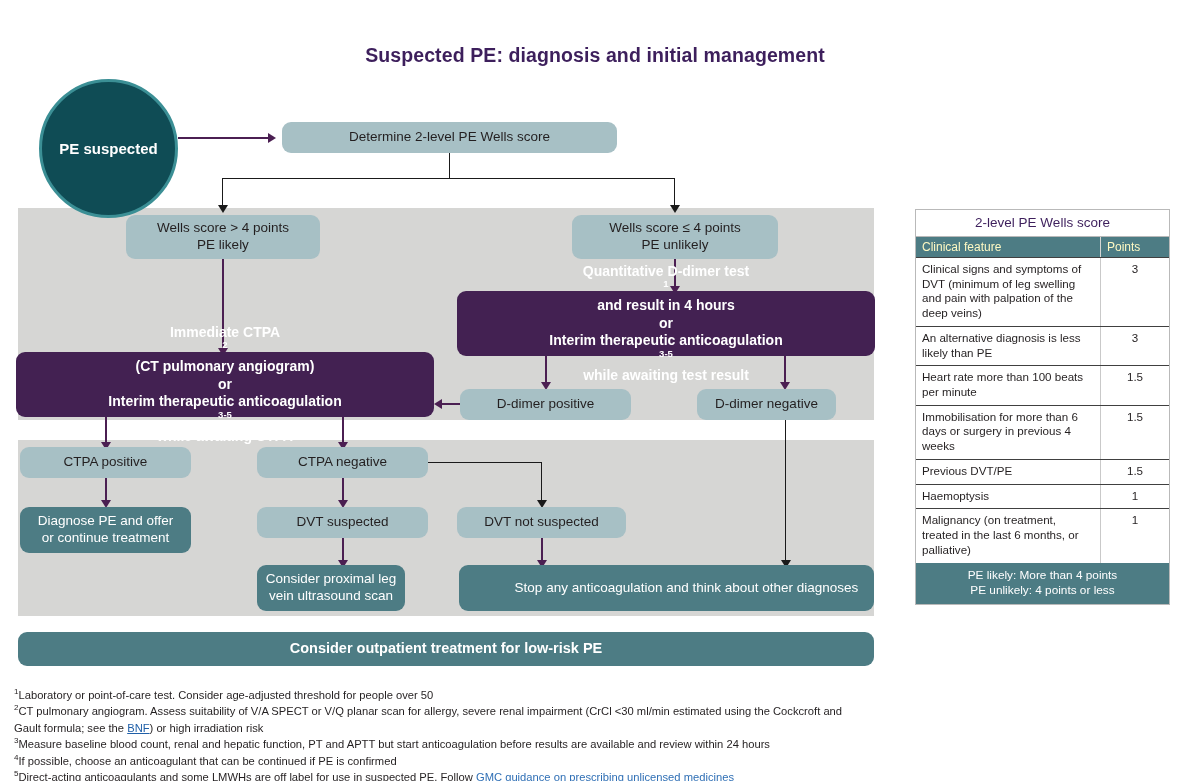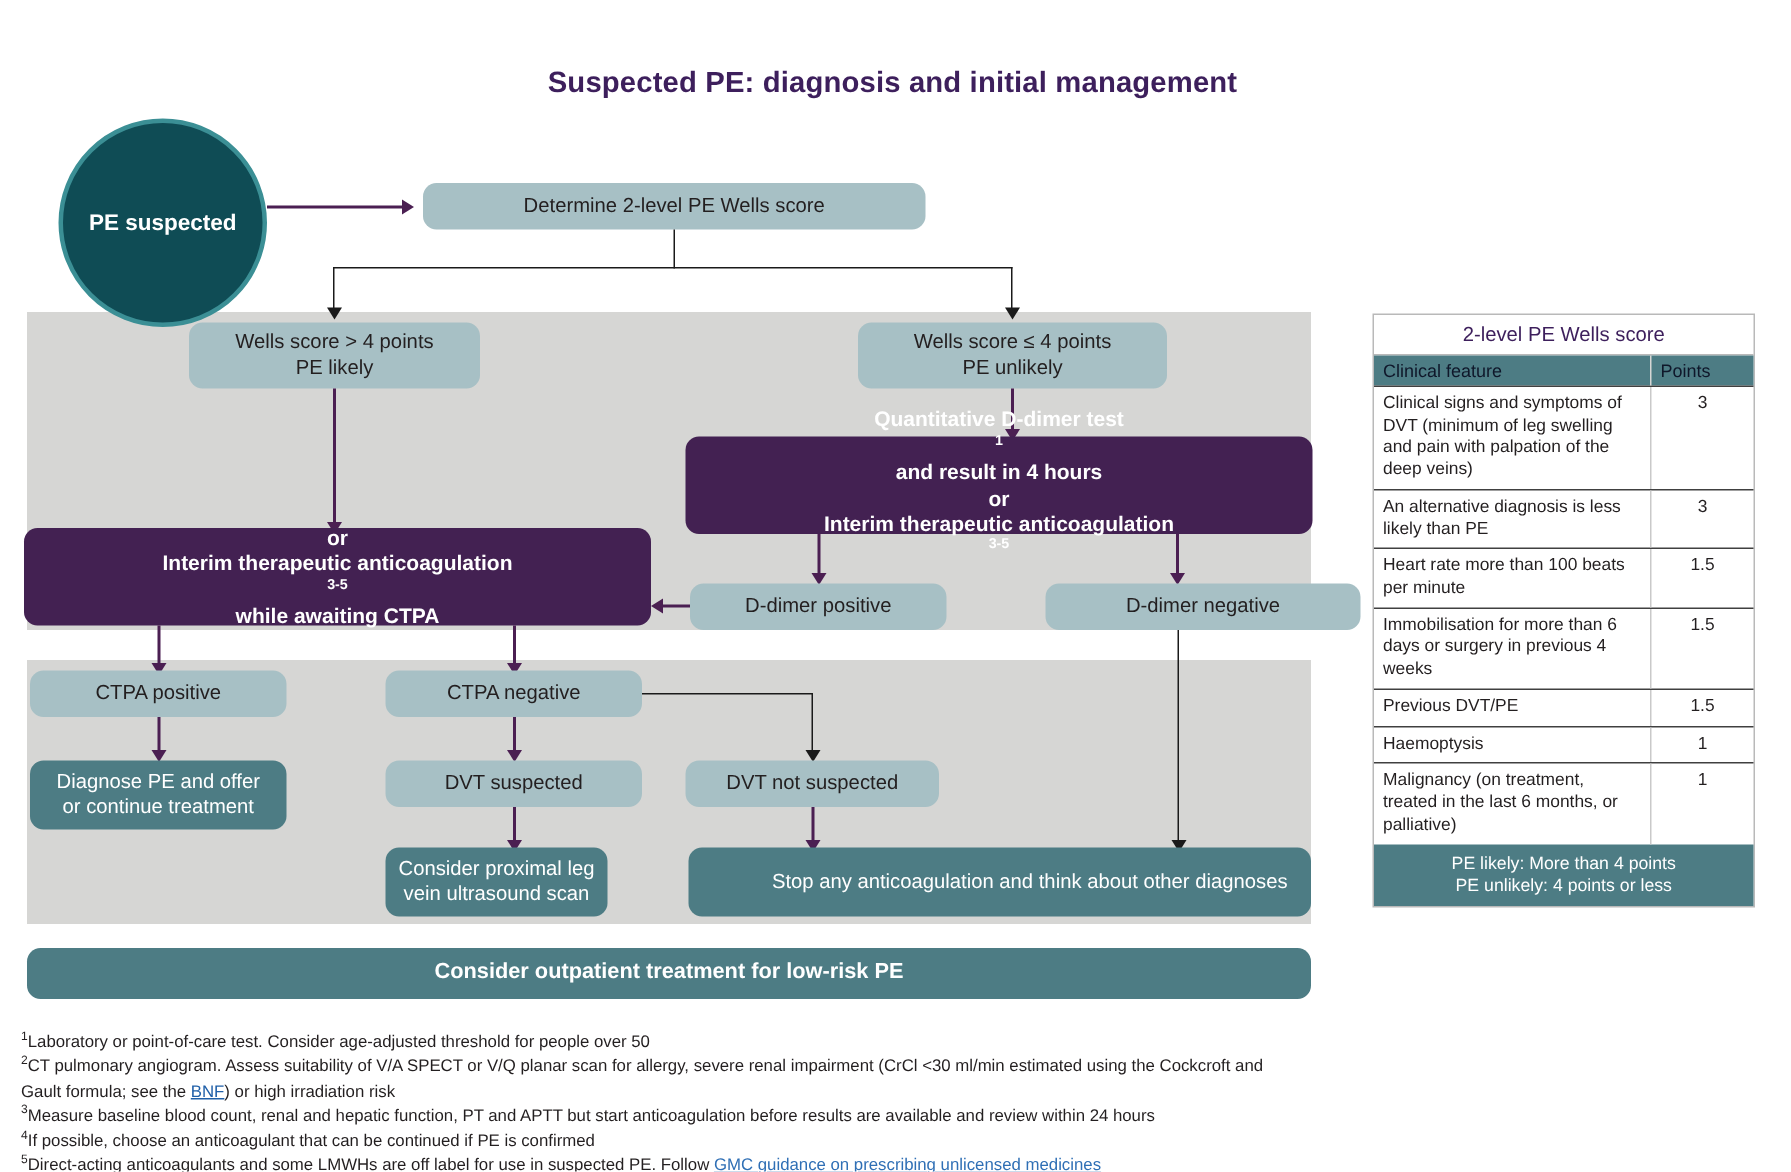--- a/index.html
+++ b/index.html
@@ -54,21 +54,21 @@
 
   
   .wtable{
     position:absolute;left:915px;top:209px;width:255px;
     border:1px solid #b9b9b9;box-sizing:border-box;background:#fff;
   }
   .wt-title{
     text-align:center;font-size:13.5px;color:#3d1f5c;font-weight:normal;
     padding:5px 4px 6px;border-bottom:1px solid #b9b9b9;
   }
-  .wt-head{display:flex;background:#4d7c84;color:#0f172a;font-size:12px;}
+  .wt-head{display:flex;background:#4d7c84;color:#fef9c3;font-size:12px;}
   .wt-head .c1{flex:1;padding:3px 6px;}
   .wt-head .c2{width:56px;padding:3px 6px;border-left:1px solid #d6d6d4;}
   .wt-row{display:flex;border-top:1px solid #404040;font-size:11.6px;color:#231f20;}
   .wt-row:first-of-type{border-top:none;}
   .wt-row .c1{flex:1;padding:4px 6px 5px;line-height:1.27;}
   .wt-row .c2{width:56px;padding:4px 6px 5px;border-left:1px solid #c9c9c9;text-align:center;}
   .wt-foot{
     background:#4d7c84;color:#fff;text-align:center;font-size:11.8px;
     padding:5px 6px 6px;line-height:1.3;
   }
@@ -132,43 +132,44 @@
   <div class="ln" style="left:222px;top:259px;width:1.6px;height:92px;"></div>
   <div class="arw" style="left:218px;top:348px;"></div>
 
   <div class="ln" style="left:674px;top:259px;width:1.6px;height:30px;"></div>
   <div class="arw" style="left:670px;top:286px;"></div>
 
   <div class="node n-purple" style="left:457px;top:291px;width:418px;height:65px;">
     <div>
       <span><span>Quantitative D-dimer test</span><sup>1</sup><span> and result in 4 hours</span></span>
       <span>or</span>
-      <span><span>Interim therapeutic anticoagulation</span><sup>3-5</sup></span>
+      <span><span>Interim therapeutic anticoagulation</span><sup>3-5</sup><span> while awaiting test result</span></span>
     </div>
   </div>
 
   <div class="node n-purple" style="left:16px;top:352px;width:418px;height:65px;">
     <div>
+      <span><span>Immediate CTPA</span><sup>2</sup><span> (CT pulmonary angiogram)</span></span>
       <span>or</span>
       <span><span>Interim therapeutic anticoagulation</span><sup>3-5</sup><span> while awaiting CTPA</span></span>
     </div>
   </div>
 
   <div class="ln" style="left:436px;top:403px;width:24px;height:1.6px;"></div>
   <div class="arwl" style="left:434px;top:399px;"></div>
 
   <div class="ln" style="left:545px;top:356px;width:1.6px;height:29px;"></div>
   <div class="arw" style="left:541px;top:382px;"></div>
   <div class="ln" style="left:784px;top:356px;width:1.6px;height:29px;"></div>
   <div class="arw" style="left:780px;top:382px;"></div>
 
   <div class="node n-light" style="left:460px;top:389px;width:171px;height:31px;">
     <span>D-dimer positive</span>
   </div>
-  <div class="node n-light" style="left:697px;top:389px;width:210px;height:31px;">
+  <div class="node n-light" style="left:697px;top:389px;width:139px;height:31px;">
     <span>D-dimer negative</span>
   </div>
 
   <div class="ln k" style="left:785px;top:420px;width:1.4px;height:143px;"></div>
   <div class="arw k" style="left:781px;top:560px;"></div>
 
   <div class="ln" style="left:105px;top:417px;width:1.6px;height:28px;"></div>
   <div class="arw" style="left:101px;top:442px;"></div>
   <div class="ln" style="left:342px;top:417px;width:1.6px;height:28px;"></div>
   <div class="arw" style="left:338px;top:442px;"></div>

